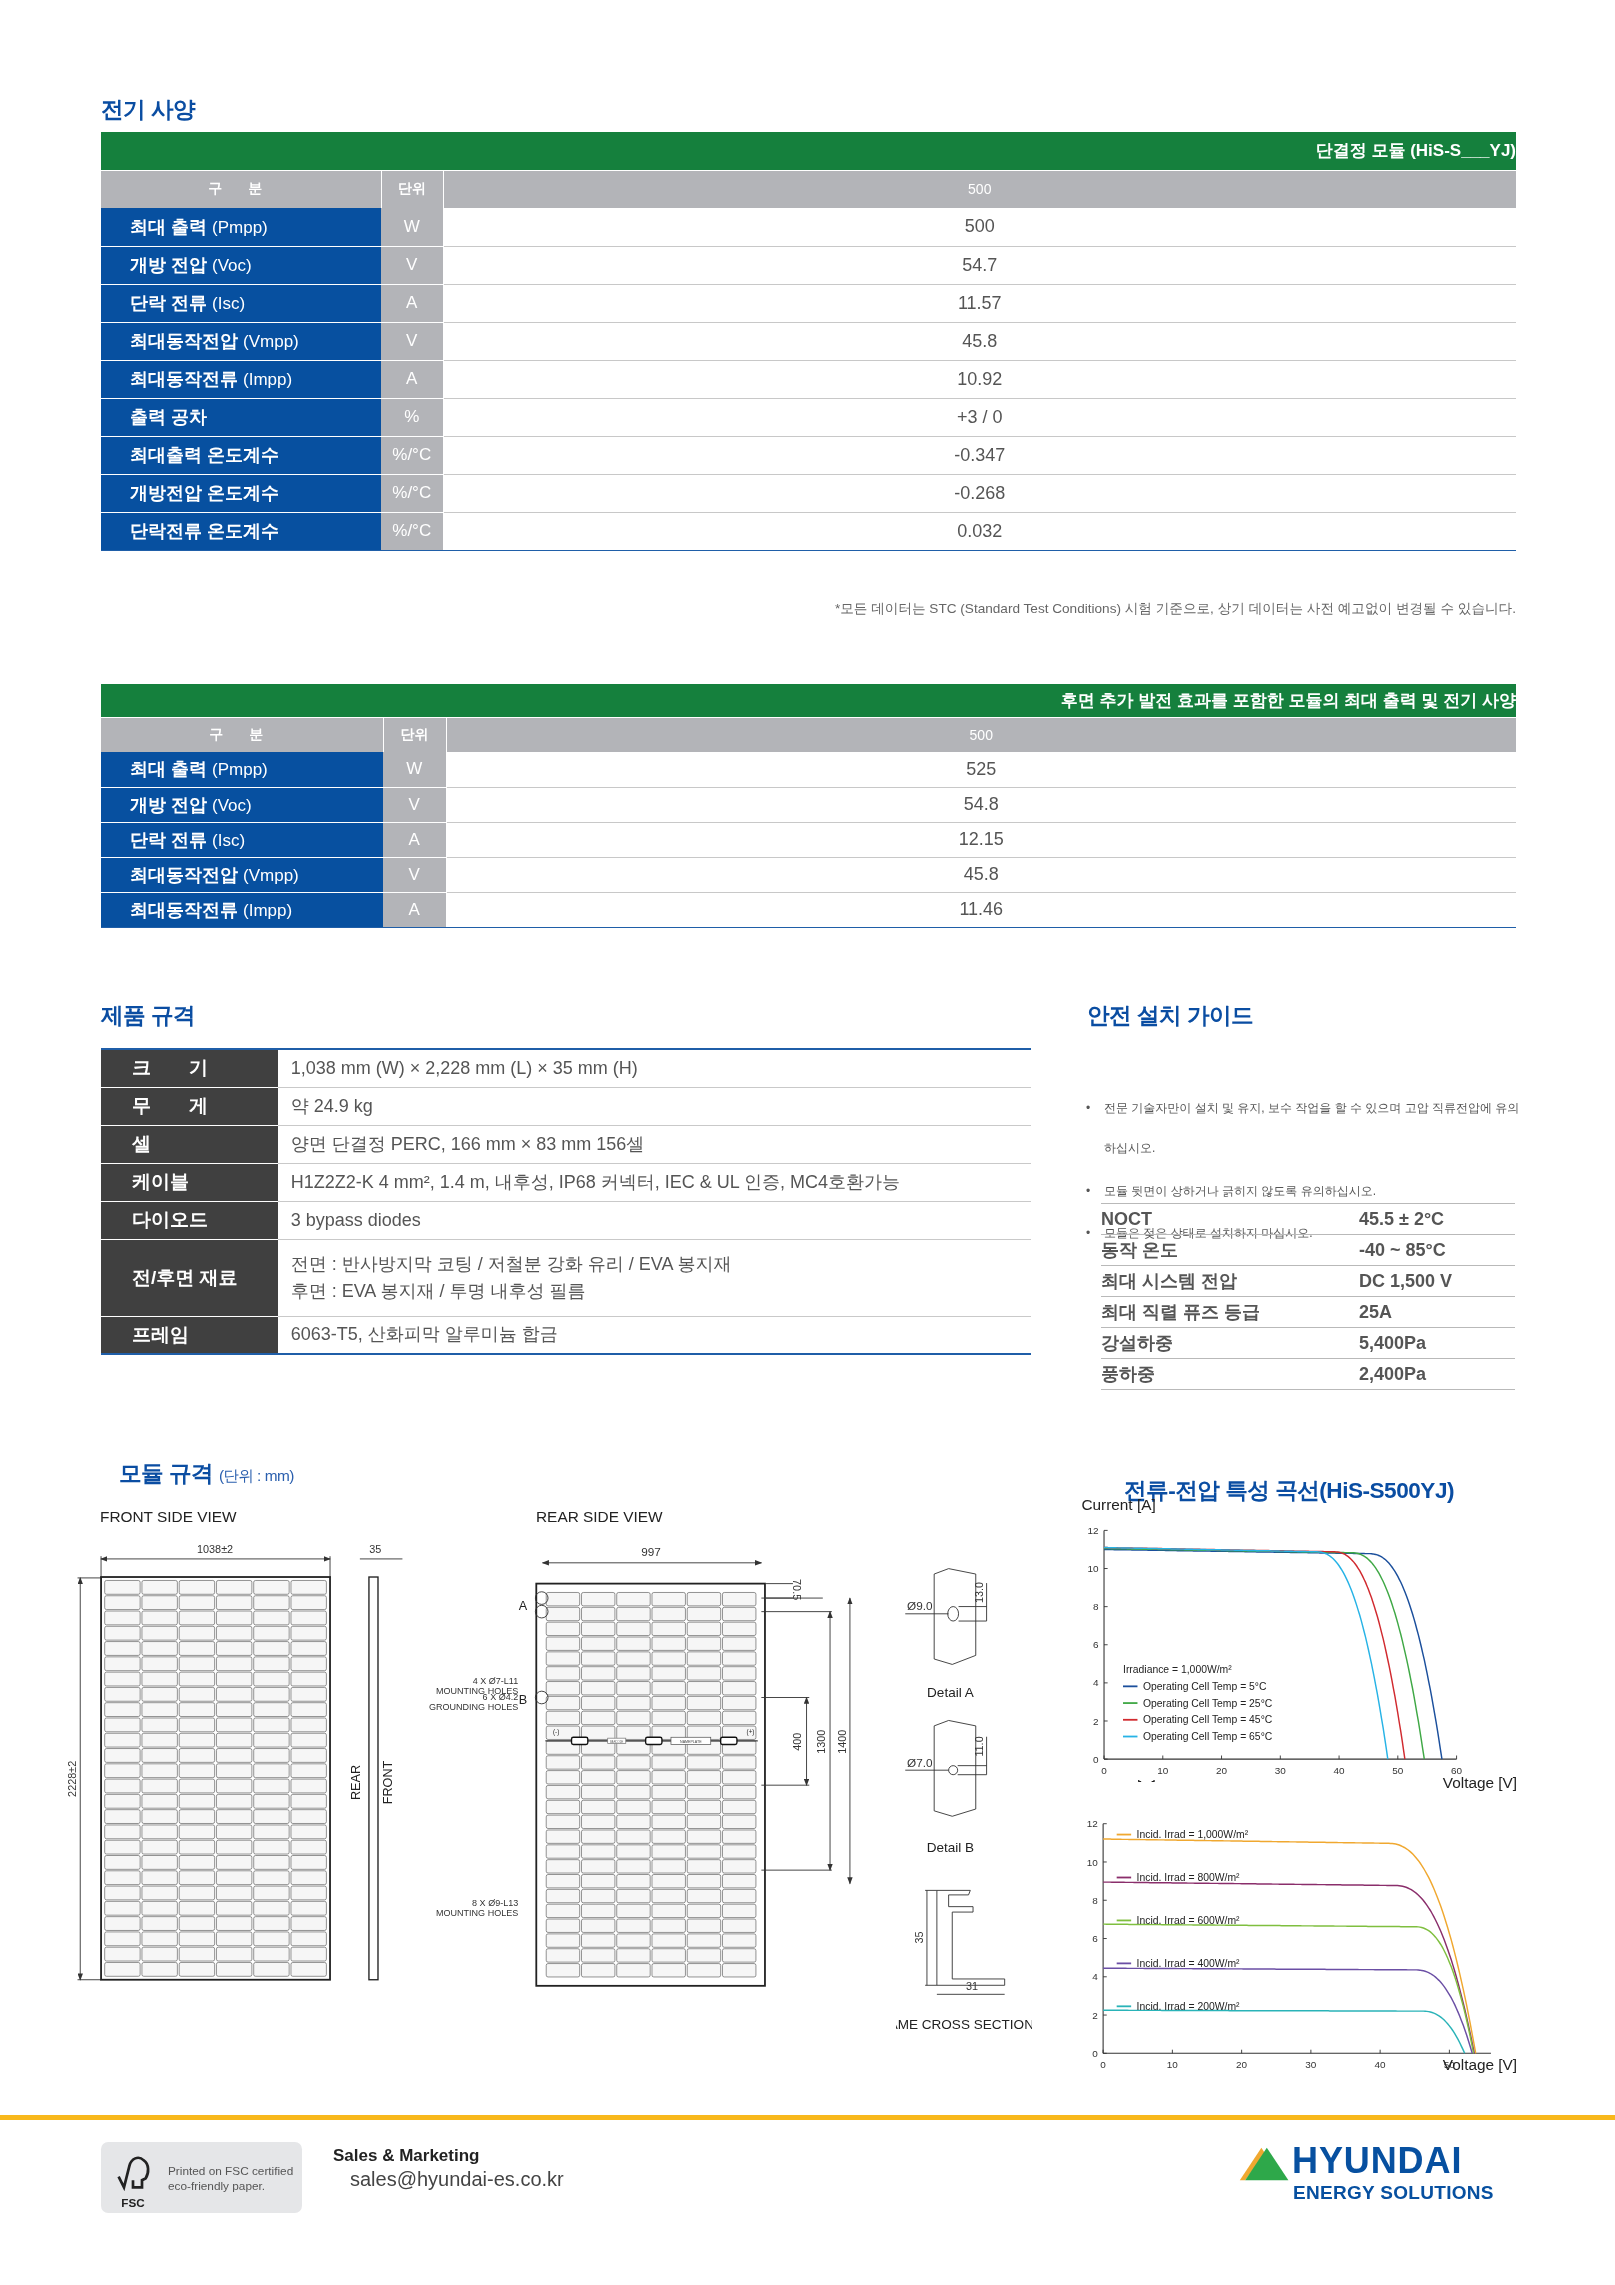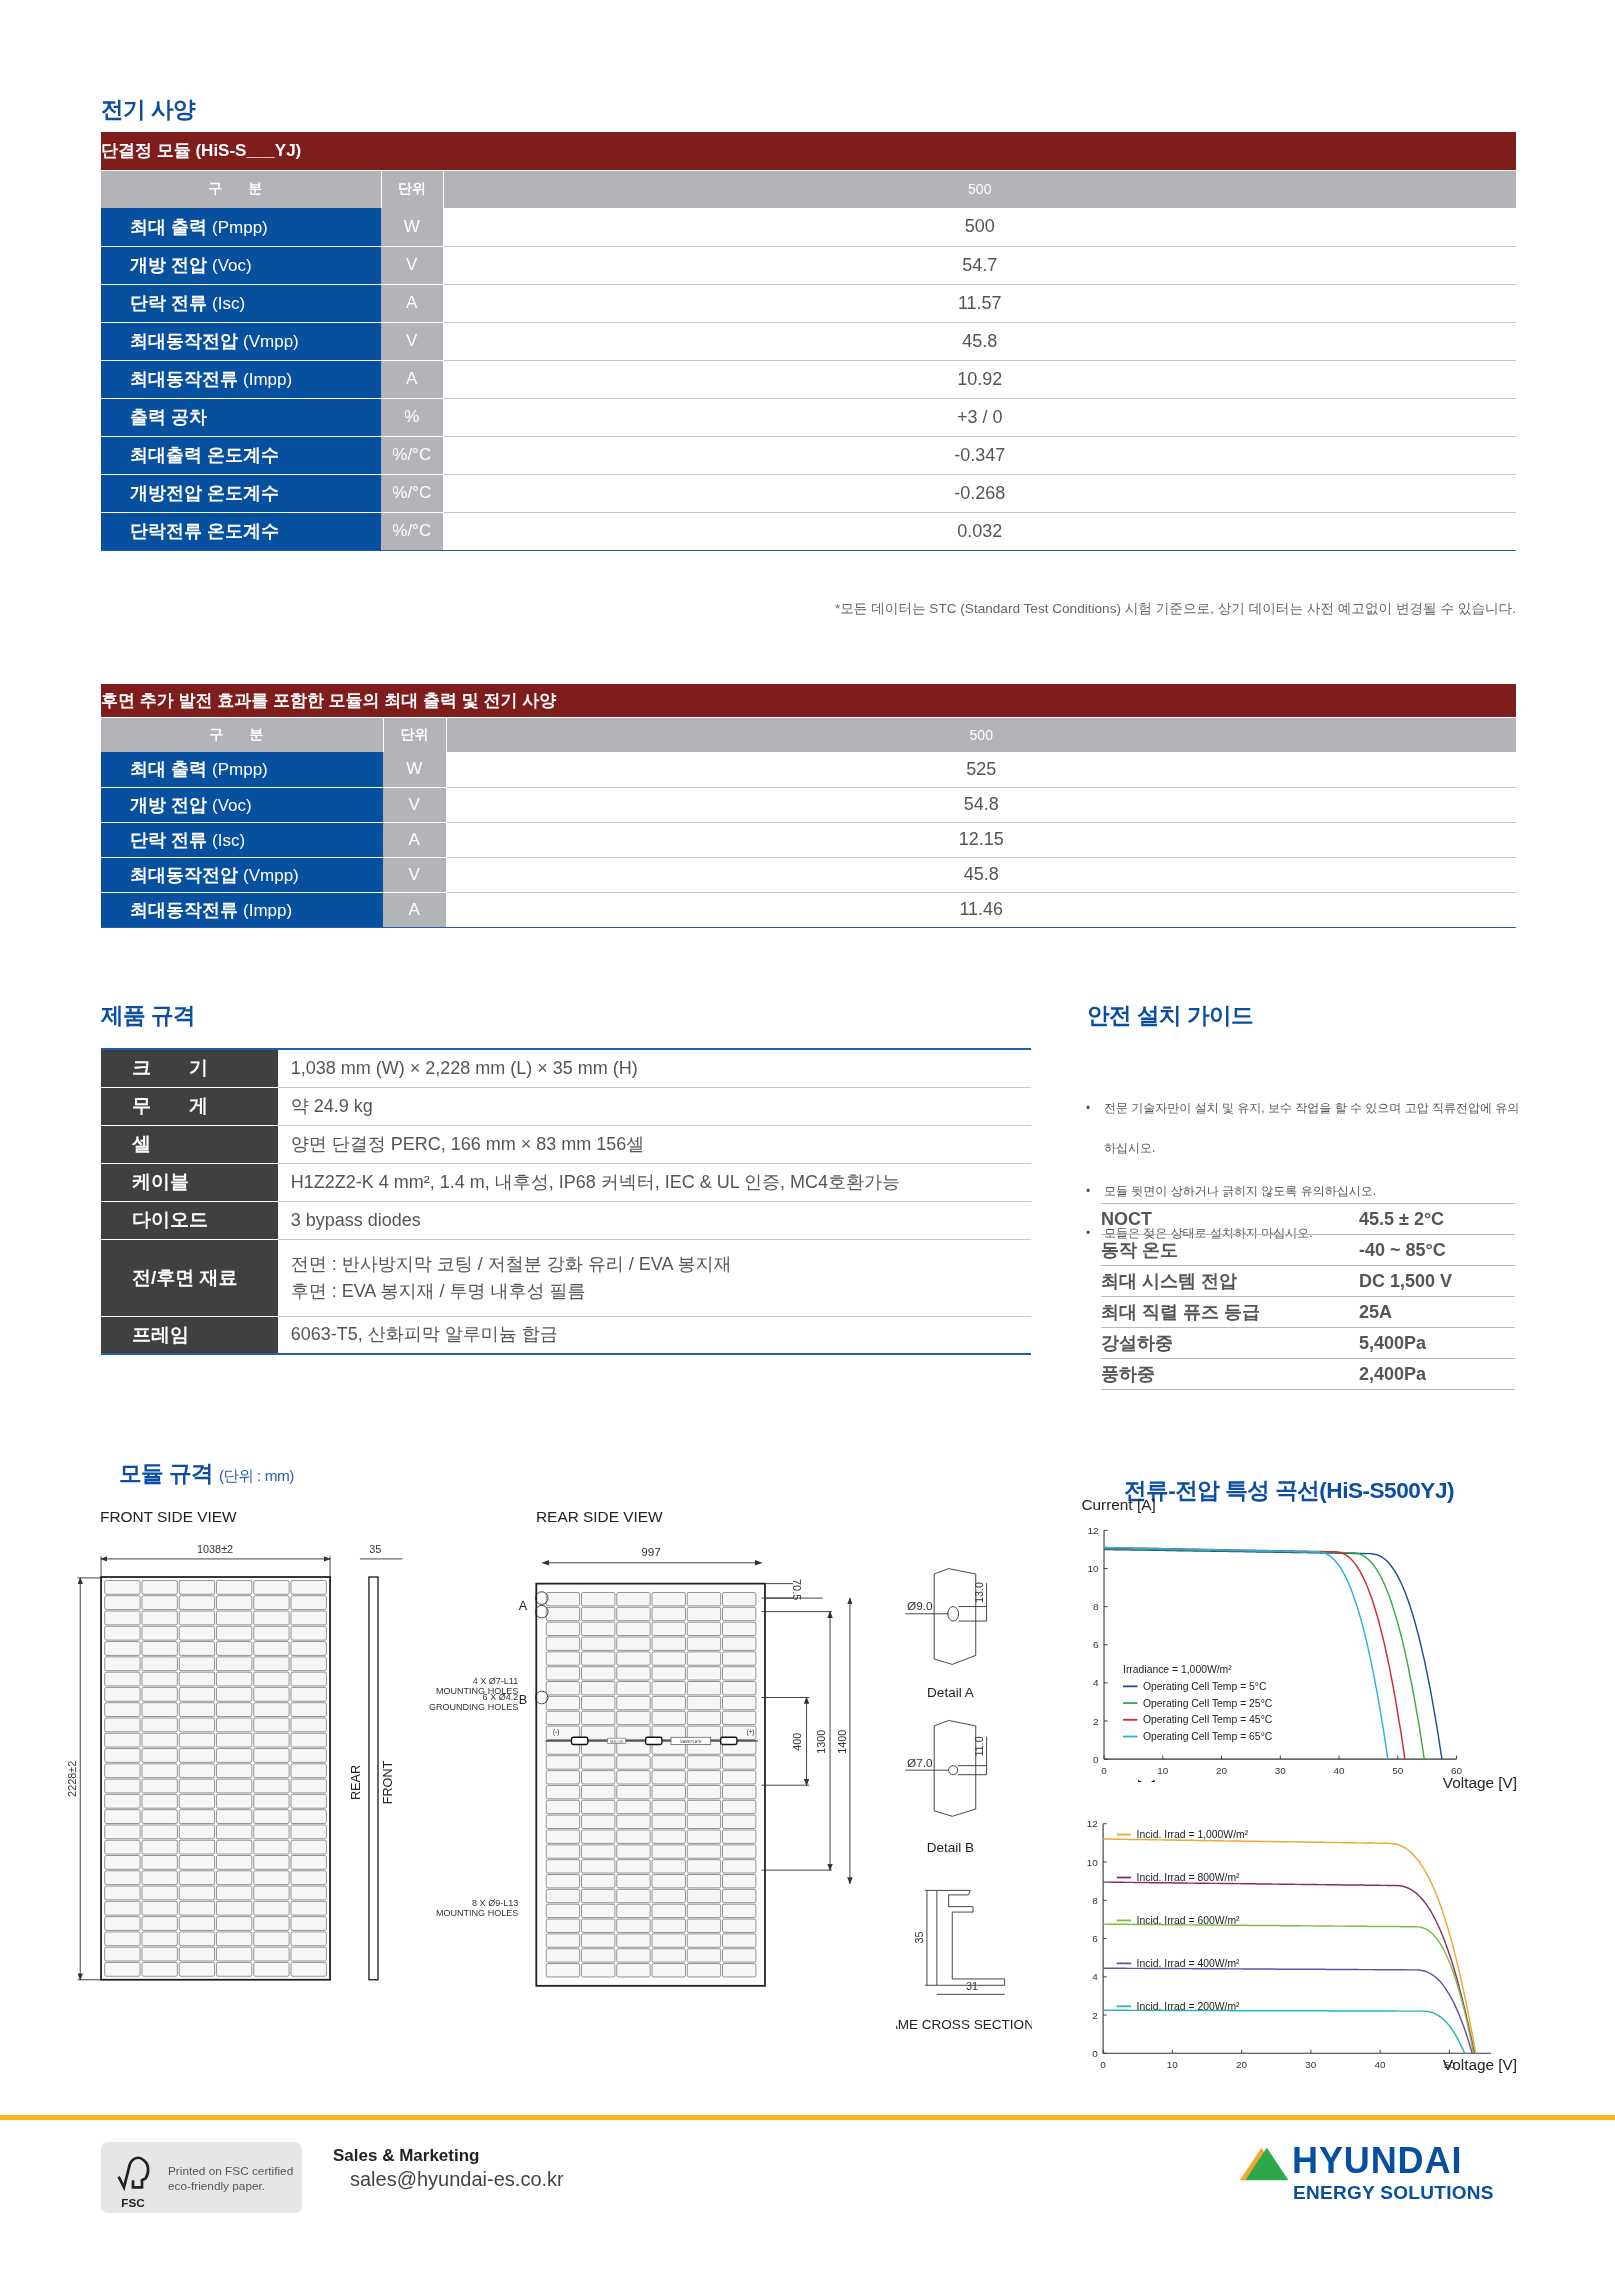--- a/index.html
+++ b/index.html
@@ -4,21 +4,21 @@
 <style>
   * { box-sizing: border-box; margin: 0; padding: 0; }
   html, body { width: 1616px; height: 2285px; background: #ffffff; overflow: hidden; }
   body { position: relative; font-family: "Liberation Sans", "DejaVu Sans", sans-serif; color: #555; }
 
   .section-title { position: absolute; font-weight: bold; color: #0a4da2; font-size: 22.6px; letter-spacing: -0.5px; }
   .section-title .sub { font-weight: normal; font-size: 15.4px; color: #2a5fae; }
 
   
   .spec-table { position: absolute; left: 101px; width: 1415px; border-collapse: collapse; table-layout: fixed; }
-  .spec-table th.band { background: #7f1d1d; color: #fff; font-weight: bold; font-size: 17px; text-align: left; }
+  .spec-table th.band { background: #15803d; color: #fff; font-weight: bold; font-size: 17px; text-align: right; }
   .spec-table tr.colhead td { background: #b3b4b8; color: #fff; font-size: 14px; text-align: center; border-top: 1.8px solid #fff; }
   .spec-table tr.colhead td.c-label { font-weight: bold; letter-spacing: 11px; }
   .spec-table tr.colhead td.c-unit { font-weight: bold; border-left: 1.8px solid #fff; border-right: 1.8px solid #fff; }
   .spec-table td.label { background: #0750a0; color: #fff; font-weight: bold; font-size: 18px; padding-left: 29px; text-align: left; border-bottom: 1.8px solid #fff; }
   .spec-table td.label .en { font-weight: normal; font-size: 17px; }
   .spec-table td.unit { background: #b3b4b8; color: #fff; font-size: 17px; text-align: center; border-bottom: 1.8px solid #fff; border-right: 1.8px solid #fff; }
   .spec-table td.val { background: #fff; color: #555; font-size: 18px; text-align: center; border-bottom: 1.8px solid #c8c8c8; }
   .spec-table tr:last-child td.val { border-bottom: 1.8px solid #1f5ea8; }
   .spec-table tr:last-child td.label, .spec-table tr:last-child td.unit { border-bottom: 1.8px solid #1f5ea8; }
 

